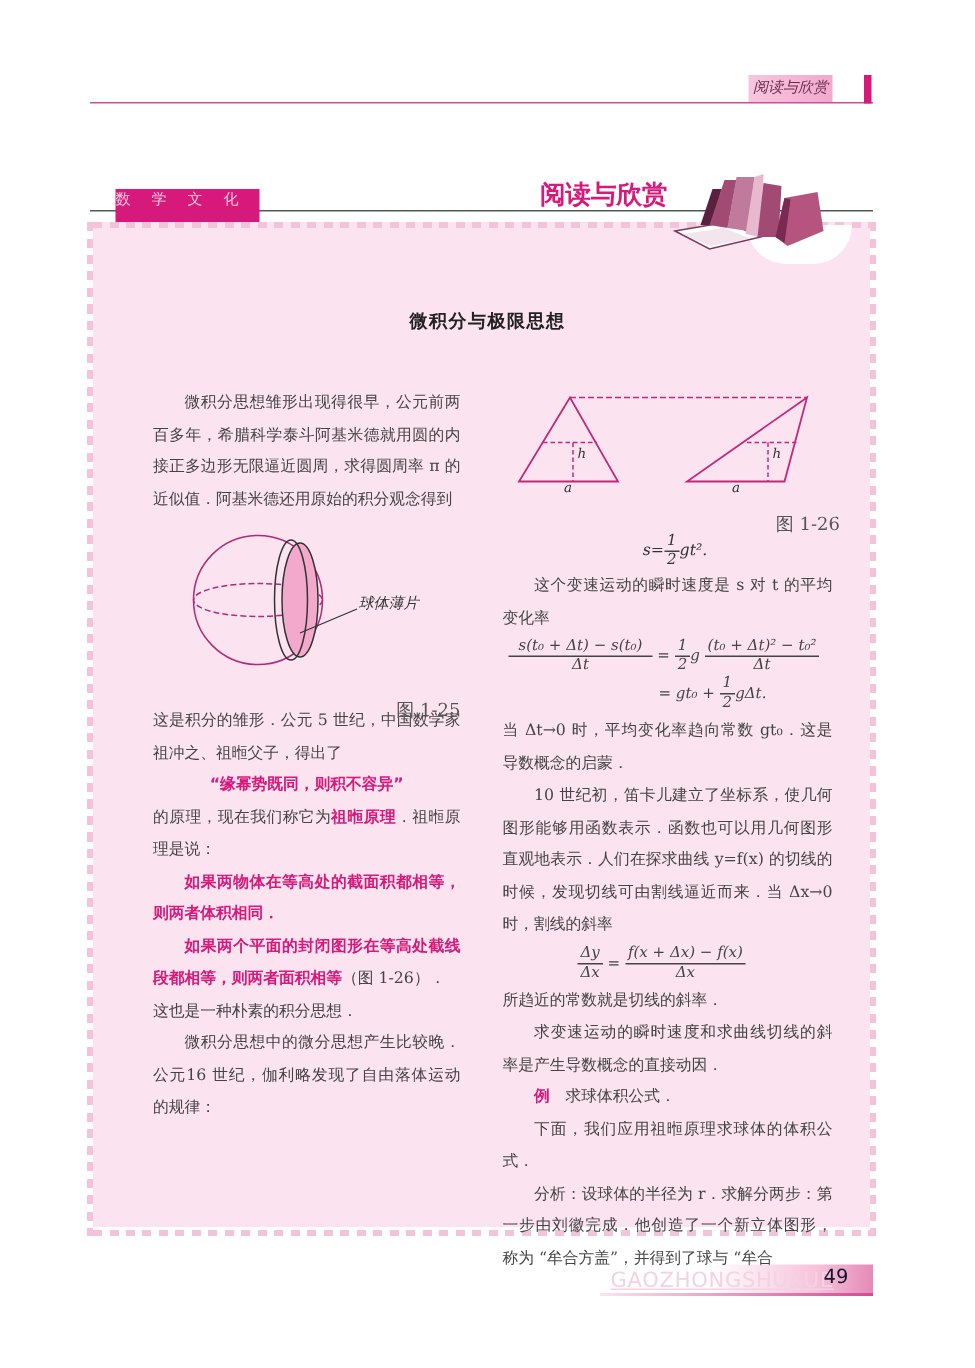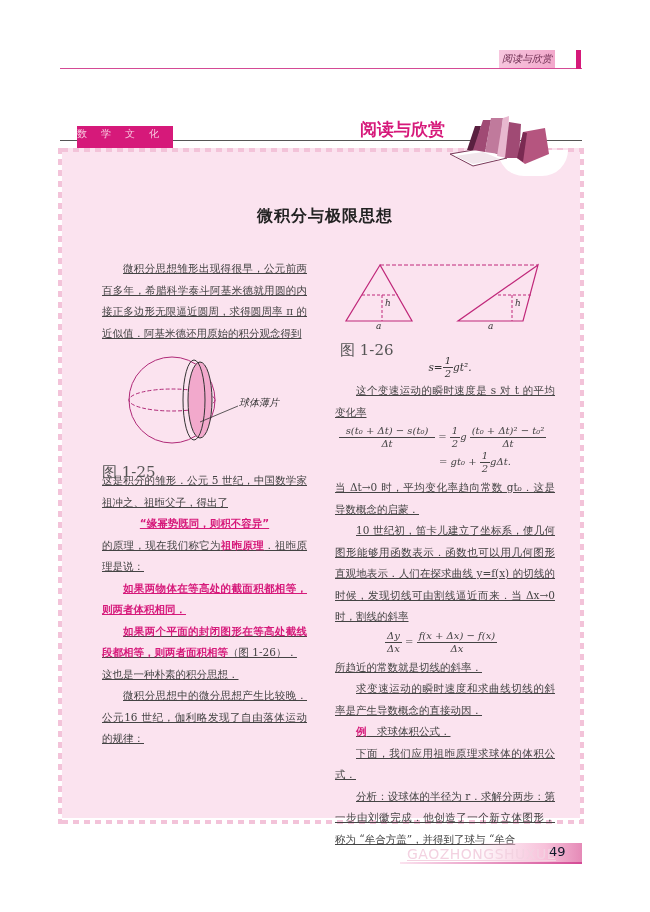--- a/index.html
+++ b/index.html
@@ -45,34 +45,34 @@
   .panel-left-dots, .panel-right-dots {
     top:148px; width:4px; height:676px;
     background:repeating-linear-gradient(180deg,#f3c3d9 0 6px,transparent 6px 11px);
   }
   .panel-left-dots { left:58px; }
   .panel-right-dots { left:580px; }
   .book-circle { left:498px; top:150px; width:70px; height:26px; border-radius:0 0 40px 40px; background:#fff; }
 
   
   .doc-title {
-    left:0; width:650px; top:206px; text-align:center; font-size:16px; font-weight:bold; color:#222;
+    left:0; width:650px; top:206px; text-align:center; font-size:12px; font-weight:bold; color:#222;
     letter-spacing:1px;
   }
 
   
   .col { font-size:10.5px; line-height:21.5px; color:#444; }
-  .col p { margin:0; text-align:justify;text-decoration:underline; }
+  .col p { margin:0; text-align:justify; }
   .col .ind { text-indent:2em; }
   .col-left { left:102px; top:258px; width:205px; }
   .col-right { left:335px; top:380px; width:220px; }
   .pink-b { color:#d6197a; font-weight:bold; font-family:"DejaVu Sans", sans-serif; }
   .center { text-align:center !important; }
 
-  .fig-caption { font-size:15px; color:#555; text-align:left; }
+  .fig-caption { font-size:12px; color:#555; text-align:right; }
 
   .frac { display:inline-block; vertical-align:middle; text-align:center; font-style:italic; line-height:12px; font-size:10px; }
   .frac .num { display:block; border-bottom:1px solid #444; padding:0 2px; }
   .frac .den { display:block; padding:0 2px; }
   .math { font-style:italic; }
 
   
   .foot-bar {
     left:400px; top:843px; width:182px; height:20px;
     background:linear-gradient(90deg,rgba(255,255,255,0) 40%,#f7c1da 80%,#e58ab7 100%);

